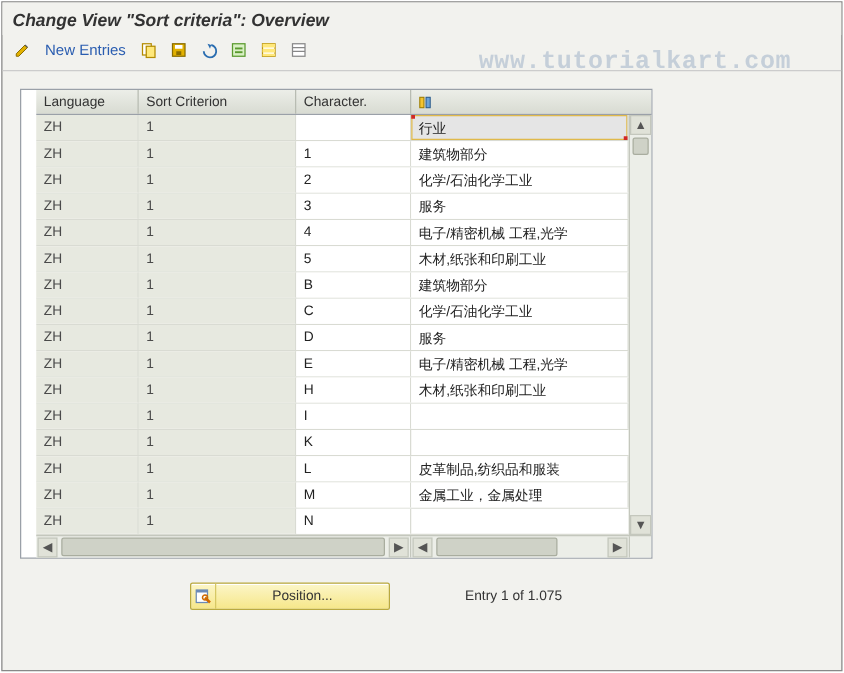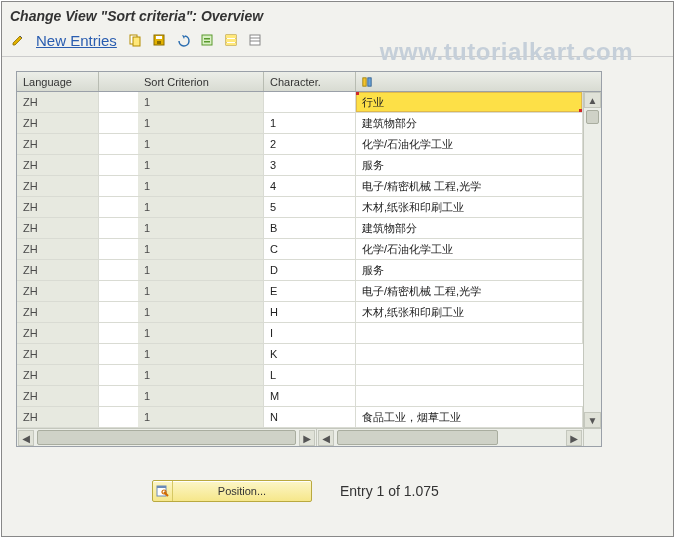--- a/index.html
+++ b/index.html
@@ -43,59 +43,59 @@
     justify-content: center;
     border: 1px solid transparent;
     border-radius: 2px;
     cursor: pointer;
     font-size: 12px;
   }
   .toolbar .textlink {
     color: #2a5db0;
     cursor: pointer;
     padding: 0 4px;
-    font-size: 15px;
-    text-decoration: underline;
+    font-size: 12px;
   }
   .watermark {
     position: absolute;
     top: 36px;
     right: 40px;
     color: #c5cfd9;
-    font-size: 24px;
+    font-size: 20px;
     font-weight: bold;
-    font-family: Liberation Sans, sans-serif;
+    font-family: Liberation Mono, monospace;
     letter-spacing: 0.5px;
     pointer-events: none;
   }
   .table-wrap {
     margin: 14px 10px 0 14px;
     border: 1px solid #9aa0a8;
     background: #fff;
-    width: 586px;
+    width: 506px;
     position: relative;
+    padding-left: 12px;
   }
   .thead {
     display: flex;
     background: linear-gradient(#eceee8, #d8dbd2);
     border-bottom: 1px solid #9aa0a8;
     height: 20px;
     align-items: stretch;
   }
   .th {
     border-right: 1px solid #b8bcb2;
     padding: 3px 6px;
     color: #333;
     font-size: 11px;
     overflow: hidden;
     white-space: nowrap;
     display:flex; align-items:center;
   }
   .col-lang { width: 82px; }
-  .col-sort { width: 126px; margin-left: 39px; }
+  .col-sort { width: 126px; }
   .col-char { width: 92px; text-align: right; }
   .col-text { flex: 1; }
   .col-cfg  { width: 22px; display:flex; align-items:center; justify-content:center; border-right:none; }
   .tbody {
     display: flex;
   }
   .rows {
     flex: 1;
     border-radius: 30px;
   }
@@ -114,21 +114,21 @@
     display:flex; align-items:center;
   }
   .cell.col-lang, .cell.col-sort {
     background: #e7e9e0;
     color:#4a4a4a;
   }
   .cell.col-char, .cell.col-text {
     background: #ffffff;
   }
   .row.first .cell.col-text {
-    background: #fde047;
+    background: #e5e5e5;
     box-shadow: inset 0 0 0 1px #e0b94a;
     position: relative;
     font-family: Liberation Mono, monospace;
   }
   .row.first .cell.col-text::before,
   .row.first .cell.col-text::after {
     content:"";
     position:absolute;
     width:4px;height:4px;
     background:#d02828;
@@ -173,21 +173,21 @@
   }
   .htrack { flex:1; position:relative; margin:1px 0; }
   .hthumb {
     position:absolute; top:0; bottom:0; left:2px; width:70%;
     background:#cfd2c7; border:1px solid #a9ad9f; border-radius:2px;
   }
   .hthumb.full { width:calc(100% - 4px); }
   .footer {
     position:absolute;
     left:0; right:0;
-    bottom: 34px;
+    bottom: 48px;
     display:flex;
     align-items:center;
   }
   .position-btn {
     margin-left: 150px;
     width: 160px;
     height: 22px;
     background: linear-gradient(#fcf6c8,#f6e78a);
     border:1px solid #b9a93f;
     border-radius:2px;
@@ -198,22 +198,22 @@
   }
   .position-btn .picon {
     width:20px;height:20px;display:flex;align-items:center;justify-content:center;
     border-right:1px solid #d6c864;
     font-size:12px;
   }
   .position-btn .plabel {
     flex:1; text-align:center; font-size:11px; color:#333;
   }
   .entry-text {
-    margin-left: 28px;
-    font-size:14px;
+    margin-left: 60px;
+    font-size:11px;
     color:#333;
   }
   svg { display:block; }
 </style>
 </head>
 <body>
 
 <div class="frame">
 
   <div class="title-bar">Change View "Sort criteria": Overview</div>
@@ -359,31 +359,32 @@
           </div>
           <div class="row">
             <div class="cell col-lang">ZH</div>
             <div class="cell col-sort">1</div>
             <div class="cell col-char">K</div>
           </div>
           <div class="row">
             <div class="cell col-lang">ZH</div>
             <div class="cell col-sort">1</div>
             <div class="cell col-char">L</div>
+            <div class="cell col-text">皮革制品,纺织品和服装</div>
           </div>
           <div class="row">
             <div class="cell col-lang">ZH</div>
             <div class="cell col-sort">1</div>
             <div class="cell col-char">M</div>
+            <div class="cell col-text">金属工业，金属处理</div>
           </div>
           <div class="row">
             <div class="cell col-lang">ZH</div>
             <div class="cell col-sort">1</div>
             <div class="cell col-char">N</div>
-            <div class="cell col-text">食品工业，烟草工业</div>
           </div>
         </div>
       <div class="vscroll">
         <div class="arrow">▲</div>
         <div class="track">
             <div class="thumb"></div>
           </div>
         <div class="arrow">▼</div>
       </div>
     </div>

